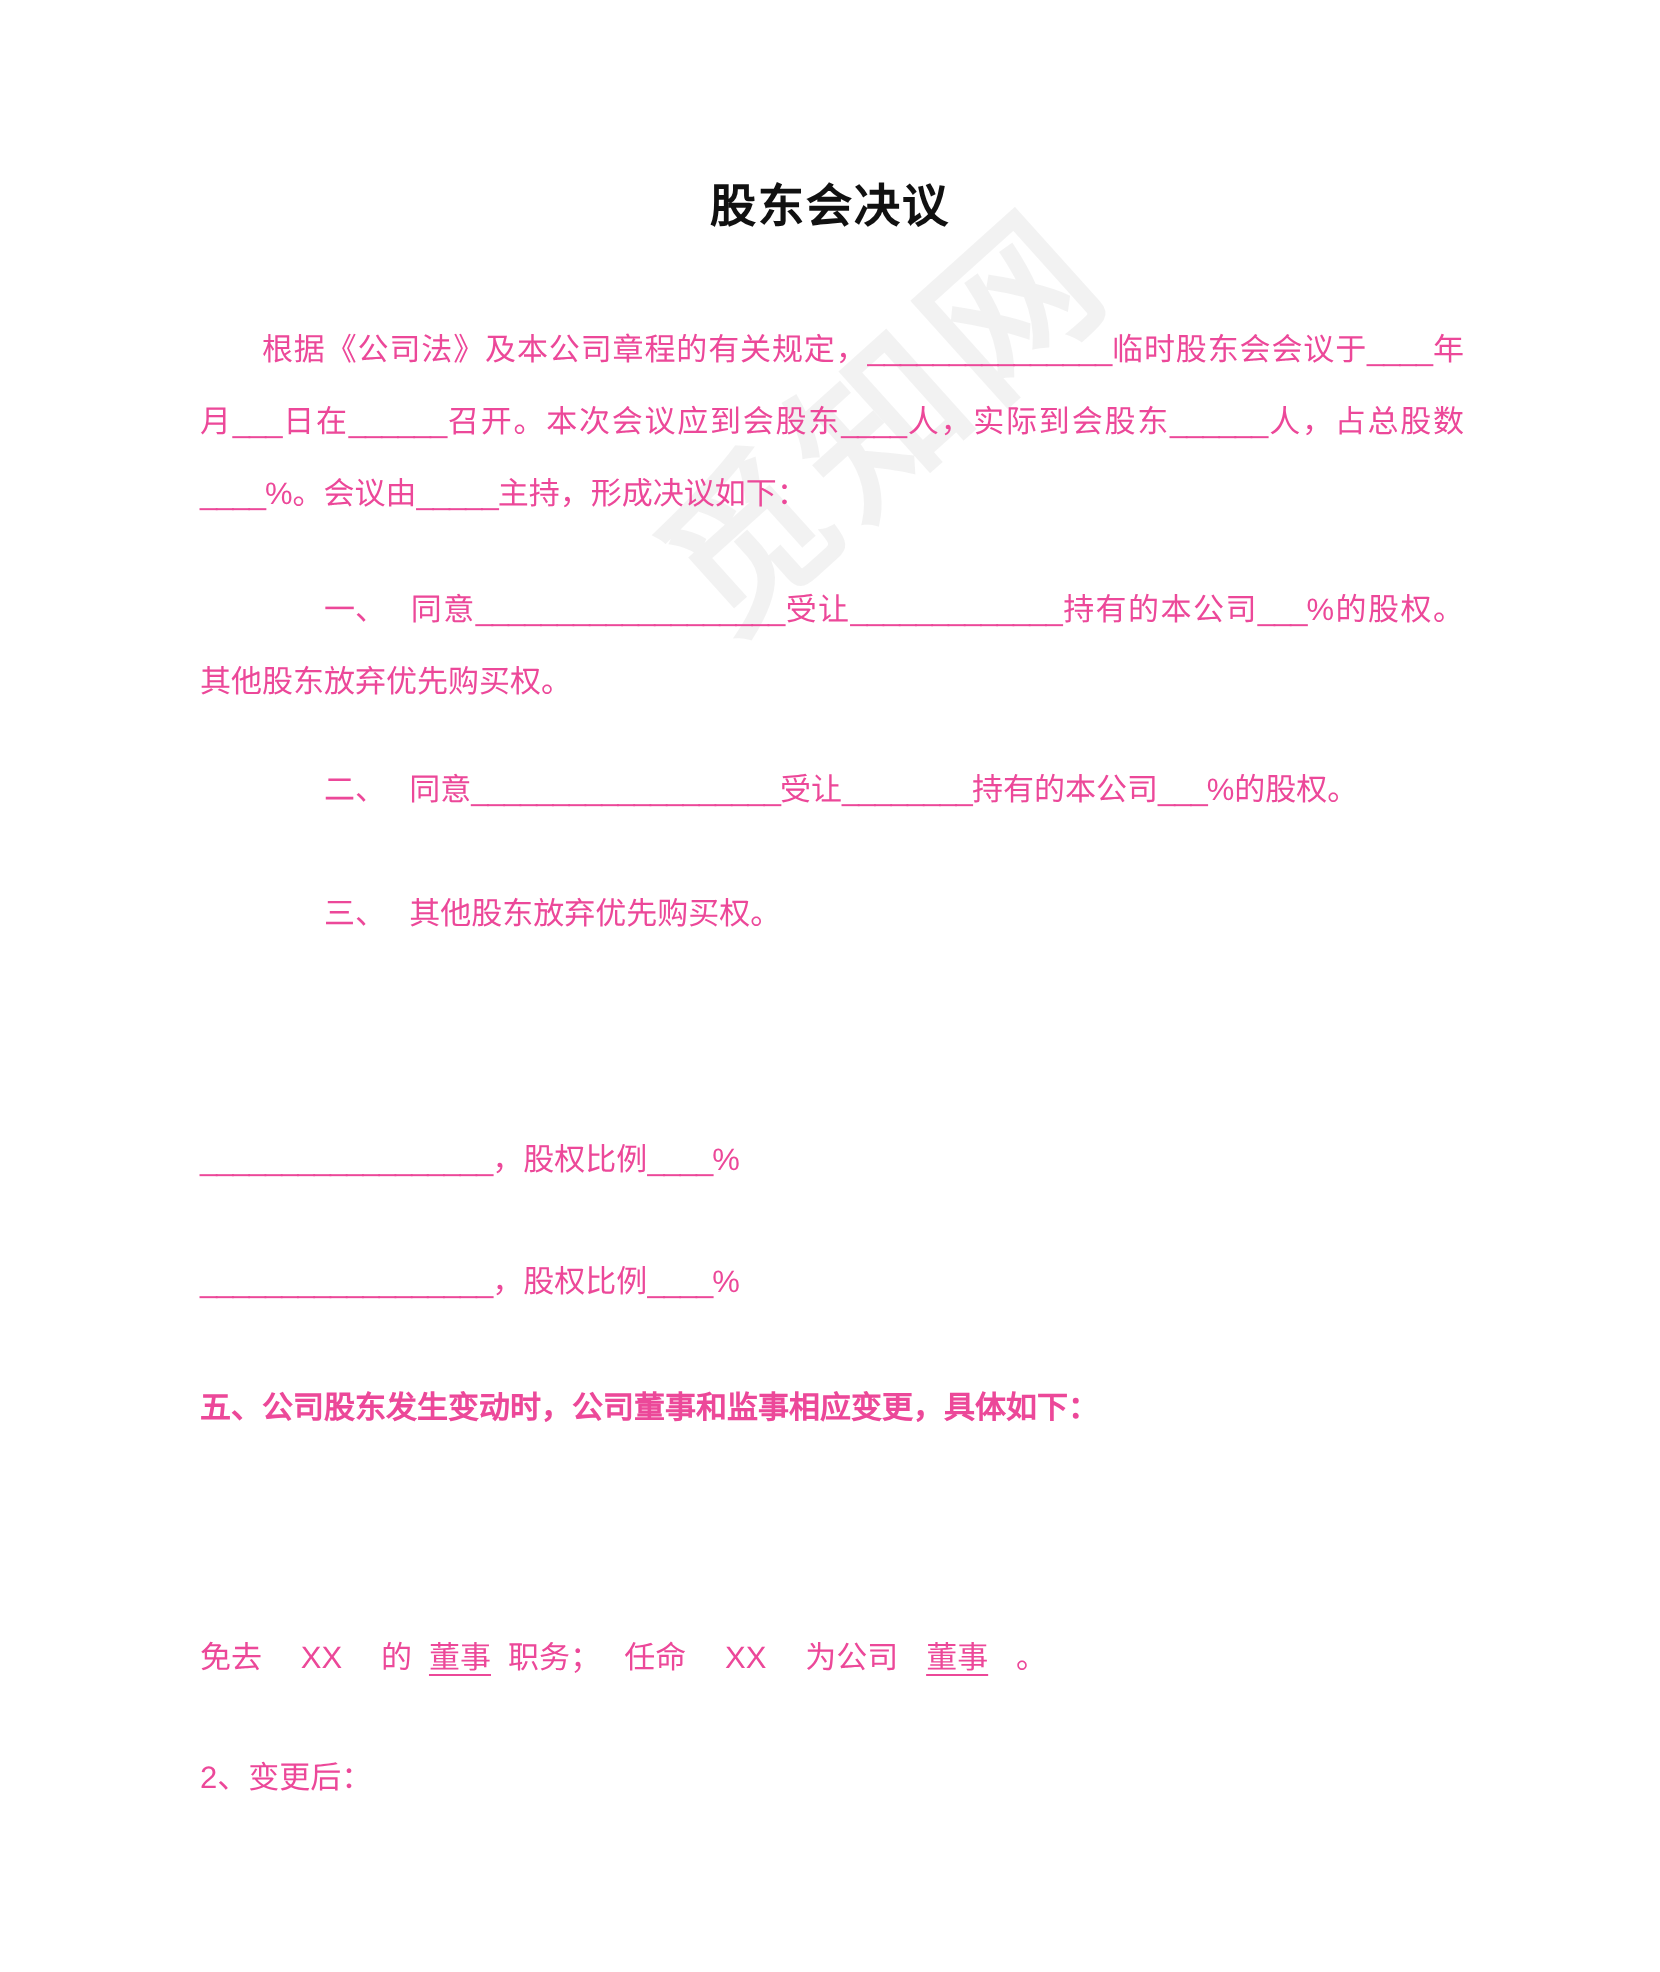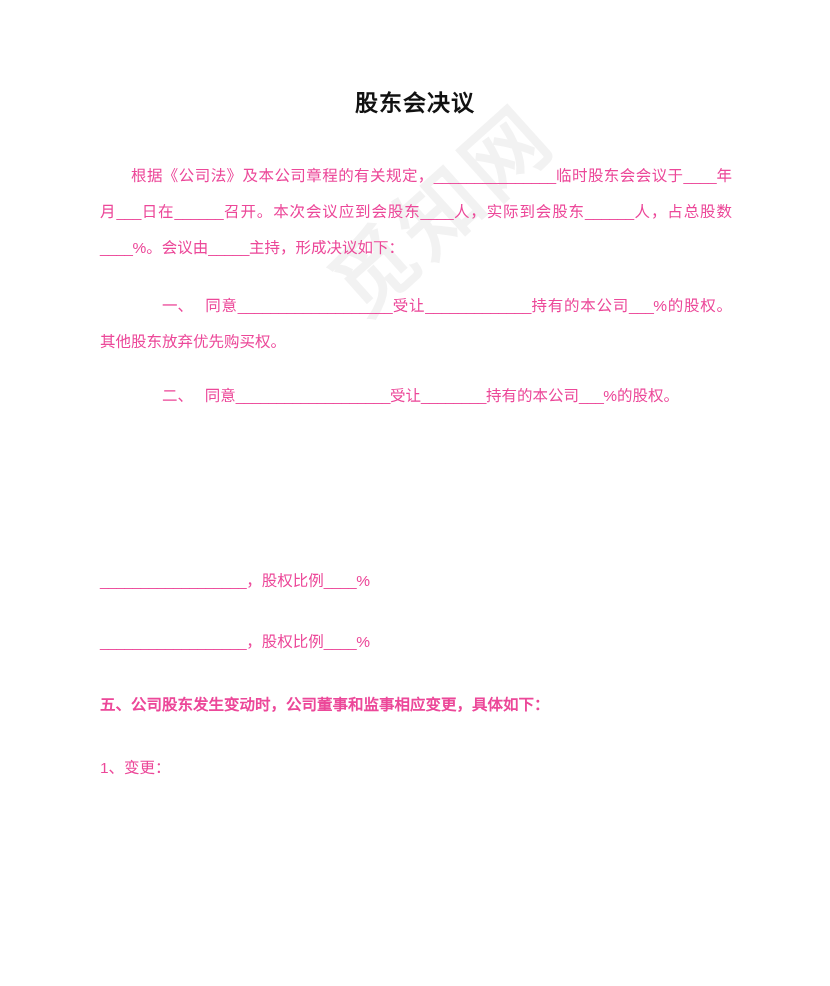--- a/index.html
+++ b/index.html
@@ -126,34 +126,40 @@
     </div>
 
     <div class="para indent" style="top:288px;">
       <span class="item-no">一、</span><span class="sp-sm"></span><span>同意</span><span class="blank">___________________</span><span>受让</span><span class="blank">_____________</span><span>持有的本公司</span><span class="blank">___</span><span>%的股权。其他股东放弃优先购买权。</span>
     </div>
 
     <div class="para indent" style="top:378px;">
       <span class="item-no">二、</span><span class="sp-sm"></span><span>同意</span><span class="blank">___________________</span><span>受让</span><span class="blank">________</span><span>持有的本公司</span><span class="blank">___</span><span>%的股权。</span>
     </div>
 
+    <div class="para indent" style="top:440px;">
+      <span class="item-no">三、</span><span class="sp-sm"></span><span>其他股东放弃优先购买权。</span>
+    </div>
 
 
     <div class="para" style="top:563px;">
       <span class="blank">__________________</span><span>，股权比例</span><span class="blank">____</span><span>%</span>
     </div>
 
     <div class="para" style="top:624px;">
       <span class="blank">__________________</span><span>，股权比例</span><span class="blank">____</span><span>%</span>
     </div>
 
     <div class="para" style="top:687px;font-weight:bold;">
       <span>五、公司股东发生变动时，公司董事和监事相应变更，具体如下：</span>
     </div>
 
-    <div class="para" style="top:750px;">
-      <span>1、变更：</span>
+
+    <div class="para" style="top:812px;">
+      <span>免去</span><span class="sp"></span><span>XX</span><span class="sp"></span><span>的</span><span class="ul" style="padding:0 0.55em;">董事</span><span>职务；</span><span class="sp-sm"></span><span>任命</span><span class="sp"></span><span>XX</span><span class="sp"></span><span>为公司</span><span class="ul" style="padding:0 0.9em;">董事</span><span>。</span>
     </div>
 
-
+    <div class="para" style="top:872px;">
+      <span>2、变更后：</span>
+    </div>
 
   </div>
 </div>
 
 </body></html>

